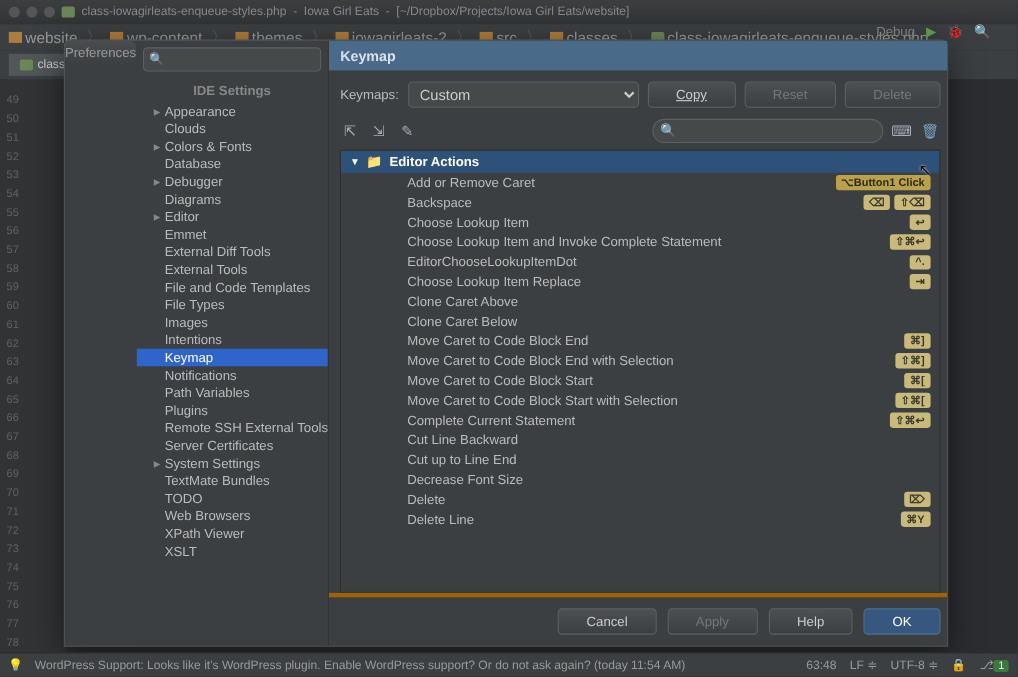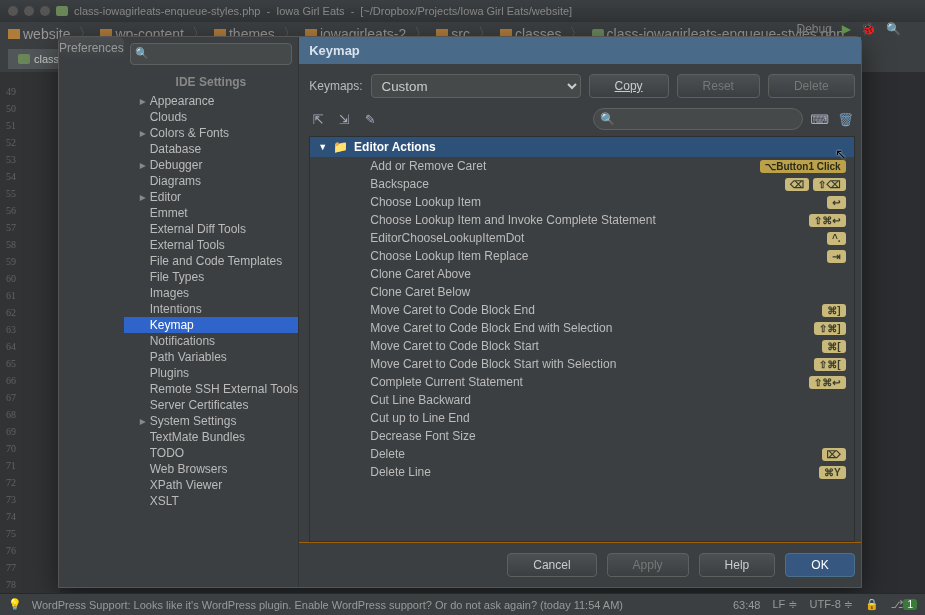--- a/index.html
+++ b/index.html
@@ -30,21 +30,21 @@
       height: 24px;
       background: #3c3f41;
       display:flex; align-items:center; padding:0 8px; gap:8px; font-size:14px; color:#999;
     }
     .crumb { display:flex; align-items:center; gap:3px; }
     .folder-icon { width:12px; height:10px; background:#b07c3a;}
     .php-icon { width:12px; height:10px; background:#6a8759; border-radius:2px;}
     .tab-bar { height:26px; background:#3c3f41; display:flex; align-items:center; padding-left:8px;}
     .tab { padding:4px 10px; background:#515658; color:#ccc; font-size:11px; display:flex; align-items:center; gap:4px;}
     .gutter { position:absolute; left:0; top:72px; bottom:14px; width:60px; background:#313335; color:#606366; font-size:10px; padding-top:14px;}
-    .gutter div { height:17px; padding-left:6px;font-family:Liberation Serif, serif;}
+    .gutter div { height:17px; padding-left:6px;}
     .editor-context { position:absolute; left:5px; top:72px; font-size:11px; color:#888; padding:2px 8px; background:#3c3f41;}
     
     .dialog {
       position:absolute; left:58px; top:36px; width:804px; height:552px;
       background:#3c3f41; border-radius:6px 6px 0 0; box-shadow:0 8px 30px rgba(0,0,0,.5);
       display:flex; flex-direction:row;
       border:1px solid #555;
     }
     .dialog-title { height:22px; text-align:center; font-size:12px; color:#999; line-height:22px; background:linear-gradient(#4a4d4f,#3c3f41); border-radius:6px 6px 0 0;}
     .dialog-body { flex:1; display:flex; overflow:hidden;}
@@ -76,21 +76,21 @@
     .action-search input { width:100%; height:22px; background:#45494a; border:1px solid #5e6060; border-radius:11px; color:#ccc; padding:0 8px 0 22px;}
     .action-search { position:relative;}
     .action-search .mag { position:absolute; left:8px; top:4px; color:#888;}
     .actions-panel { flex:1; margin:0 10px 0 10px; border:1px solid #2d2f30; background:#3c3f41; overflow:auto;}
     .group-row { background:#2d5179; color:#fff; padding:3px 8px; display:flex; align-items:center; gap:6px; font-weight:bold; font-size:12px;}
     .group-row .tri { font-size:9px;}
     .action-row { display:flex; padding:2px 8px 2px 60px; color:#bbb; font-size:12px; align-items:center;}
     .action-row .label { flex:1;}
     .shortcut { background:#c9ba7b; color:#3b3b2a; font-size:10px; padding:1px 5px; border-radius:3px; margin-left:4px; font-weight:bold;}
     .shortcut.gold { background:#bba24a; color:#2b2b1a;}
-    .dialog-footer { padding:10px; display:flex; justify-content:flex-end; gap:10px; border-top:1px solid #a16207;}
+    .dialog-footer { padding:10px; display:flex; justify-content:flex-end; gap:10px; border-top:4px solid #a16207;}
     .status-bar { position:absolute; bottom:0; left:0; right:0; height:22px; background:#3c3f41; border-top:1px solid #282828; display:flex; align-items:center; padding:0 8px; font-size:11px; color:#999; gap:10px;}
     .status-bar .right { margin-left:auto; display:flex; gap:12px; align-items:center;}
     .lock { color:#888;}
     .badge { background:#3a7a3a; color:#fff; border-radius:3px; padding:0 4px; font-size:10px;}
     .cursor-arrow { position:absolute; left:835px; top:146px; font-size:14px; color:#000; text-shadow:0 0 2px #fff;}
     .right-toolbar { position:absolute; right:16px; top:22px; height:22px; display:flex; gap:10px; padding:0 8px; align-items:flex-start; color:#6a9e55;}
   </style>
 </head>
 <body>
 

